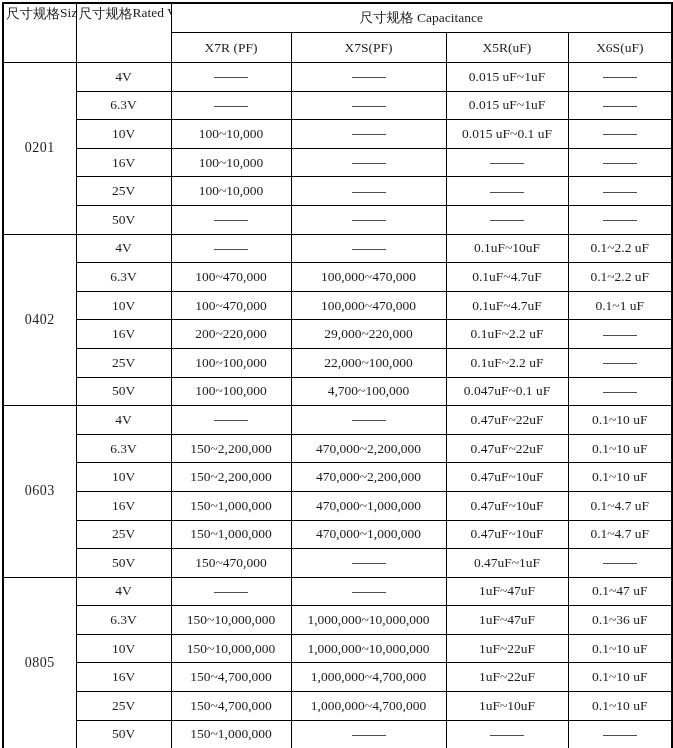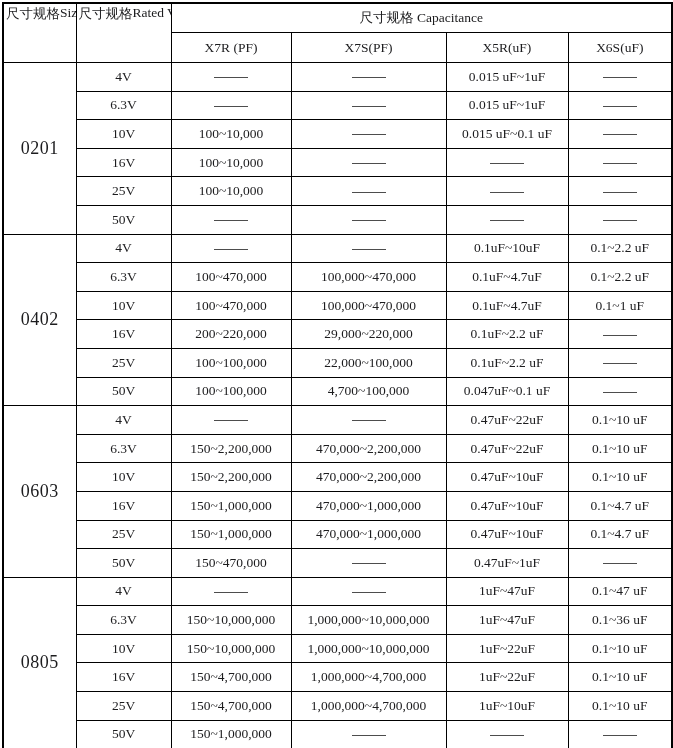--- a/index.html
+++ b/index.html
@@ -24,21 +24,21 @@
     overflow:hidden;
     white-space:nowrap;
   }
   thead tr{height:29px;}
   tbody tr{height:28.6px;}
   .hdr2{height:58px;}
   .hdr2 .stack{
     display:flex;flex-direction:row;justify-content:space-around;
     height:56px;
   }
-  .size-cell{font-size:18px;letter-spacing:0.5px;}
+  .size-cell{font-size:14px;letter-spacing:0.5px;}
   .dashline{
     display:inline-block;
     width:34px;height:0;
     border-top:1.5px solid #4d4d4d;
     vertical-align:middle;
   }
 </style>
 </head>
 <body>
 

